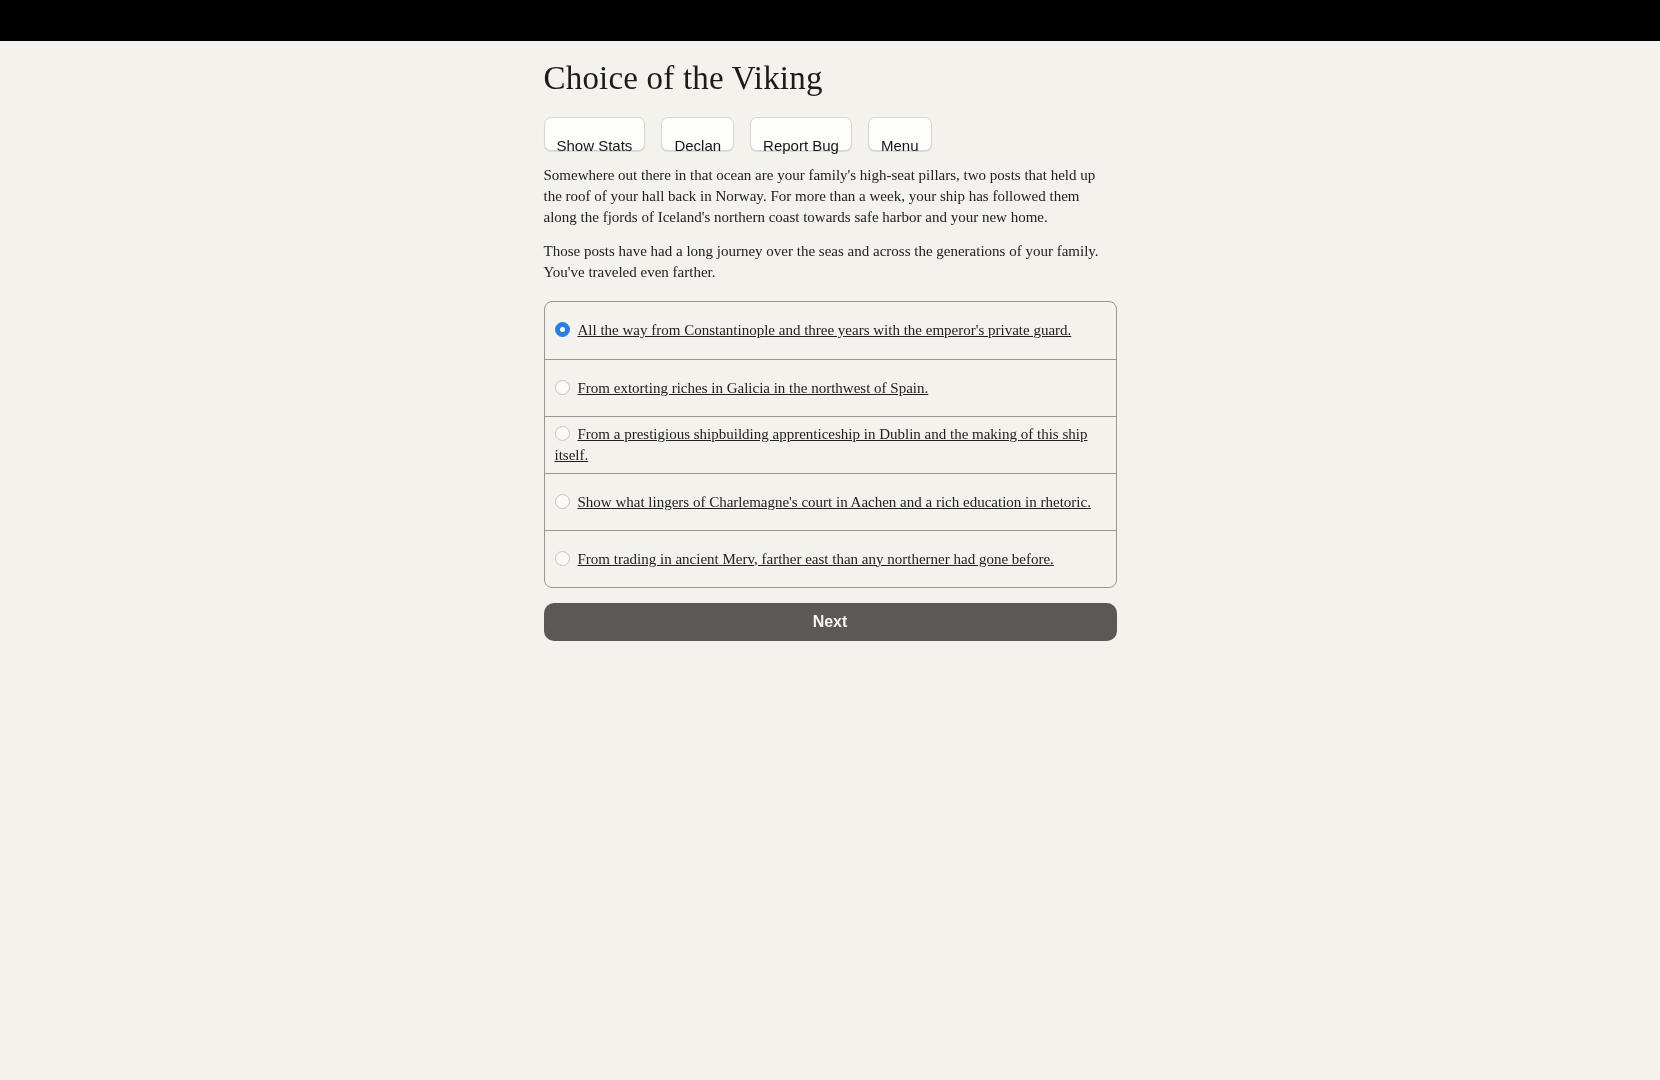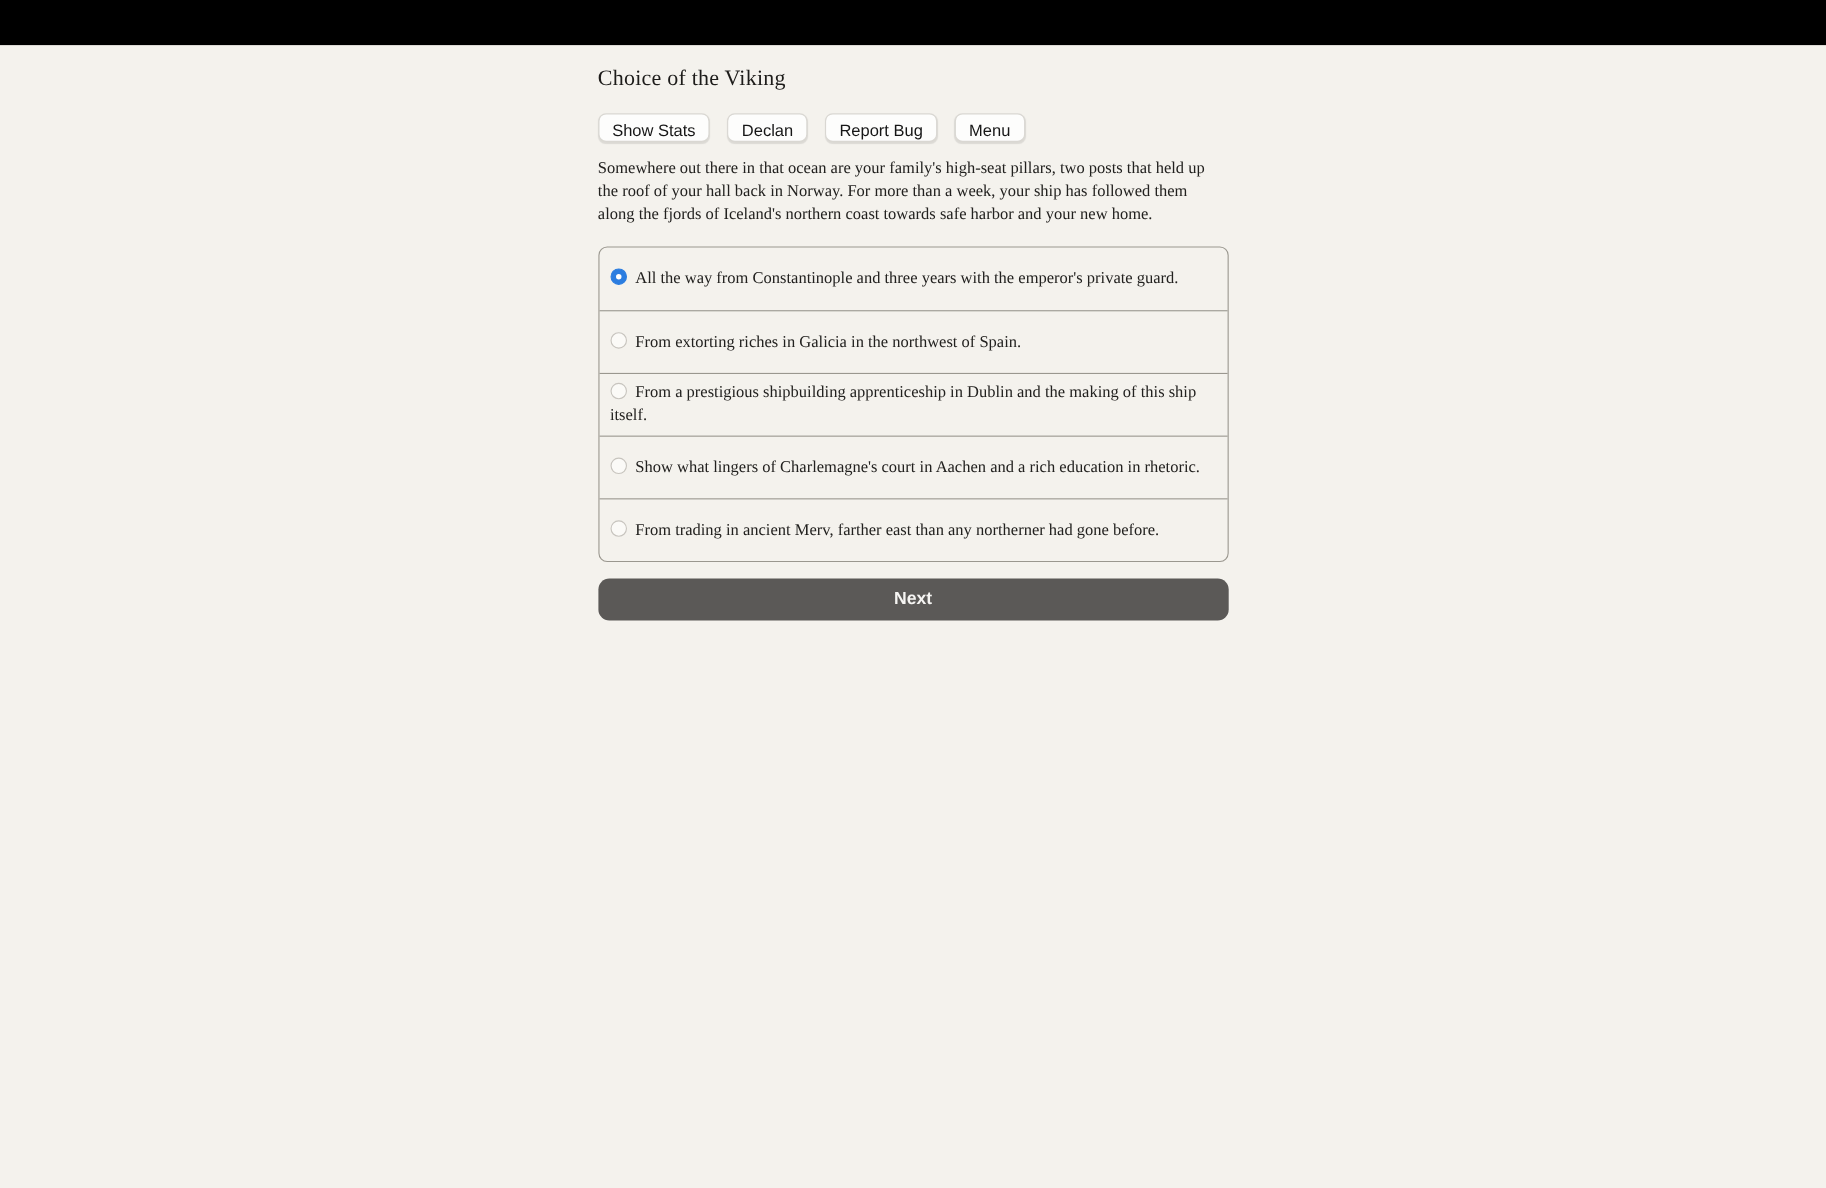--- a/index.html
+++ b/index.html
@@ -17,21 +17,21 @@
     height: 41px;
     background: #000000;
   }
   .content {
     width: 573px;
     margin: 0 auto;
     padding-top: 19px;
   }
   .title {
     font-family: "Liberation Serif", serif;
-    font-size: 20px;
+    font-size: 33px;
     font-weight: normal;
     margin: 0;
     color: #1d1c1a;
     letter-spacing: 0.2px;
   }
   .byline {
     font-family: "Liberation Serif", serif;
     font-size: 18px;
     margin: 14px 0 0 0;
     color: #22211f;
@@ -42,21 +42,21 @@
     margin-top: 20px;
   }
   .toolbar button {
     font-family: "Liberation Sans", sans-serif;
     font-size: 15px;
     color: #161616;
     background: #fdfdfc;
     border: 1px solid #d9d7d2;
     border-radius: 7px;
     height: 26px;
-    padding: 4px 12px;
+    padding: 16px 12px;
     line-height: 24px;
     box-shadow: 0 1px 1px rgba(0,0,0,0.10);
     cursor: pointer;
   }
   .story p {
     font-size: 15px;
     line-height: 21px;
     margin: 13px 0 0 0;
   }
   .story p:first-child {
@@ -68,20 +68,21 @@
     border-radius: 8px;
     background: transparent;
   }
   .choice-row {
     min-height: 57px;
     box-sizing: border-box;
     display: flex;
     align-items: center;
     padding: 6px 10px;
     cursor: pointer;
+    text-decoration: underline;
   }
   .choice-row + .choice-row {
     border-top: 1px solid #9a978f;
   }
   .choice-label {
     font-size: 15px;
     line-height: 21px;
     cursor: pointer;
   }
   .radio {
@@ -137,20 +138,21 @@
 
   <div class="toolbar">
     <button>Show Stats</button>
     <button>Declan</button>
     <button>Report Bug</button>
     <button>Menu</button>
   </div>
 
   <div class="story">
     <p>Somewhere out there in that ocean are your family's high-seat pillars, two posts that held up the roof of your hall back in Norway. For more than a week, your ship has followed them along the fjords of Iceland's northern coast towards safe harbor and your new home.</p>
+    <p>Those posts have had a long journey over the seas and across the generations of your family. You've traveled even farther.</p>
   </div>
 
   <div class="choices">
     <div class="choice-row">
       <span class="choice-label"><span class="radio selected"></span><span>All the way from Constantinople and three years with the emperor's private guard.</span></span>
     </div>
     <div class="choice-row">
       <span class="choice-label"><span class="radio"></span><span>From extorting riches in Galicia in the northwest of Spain.</span></span>
     </div>
     <div class="choice-row">

